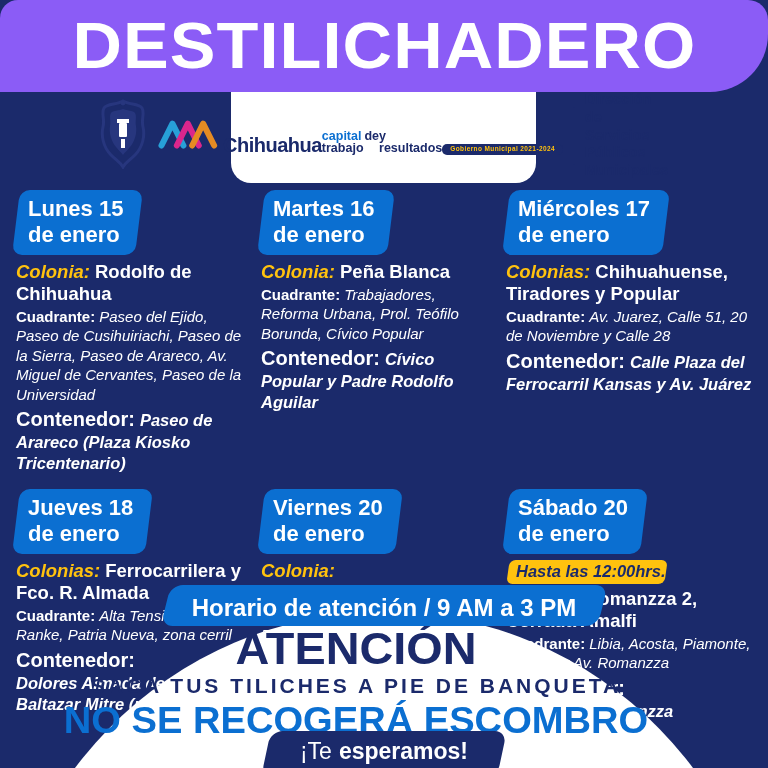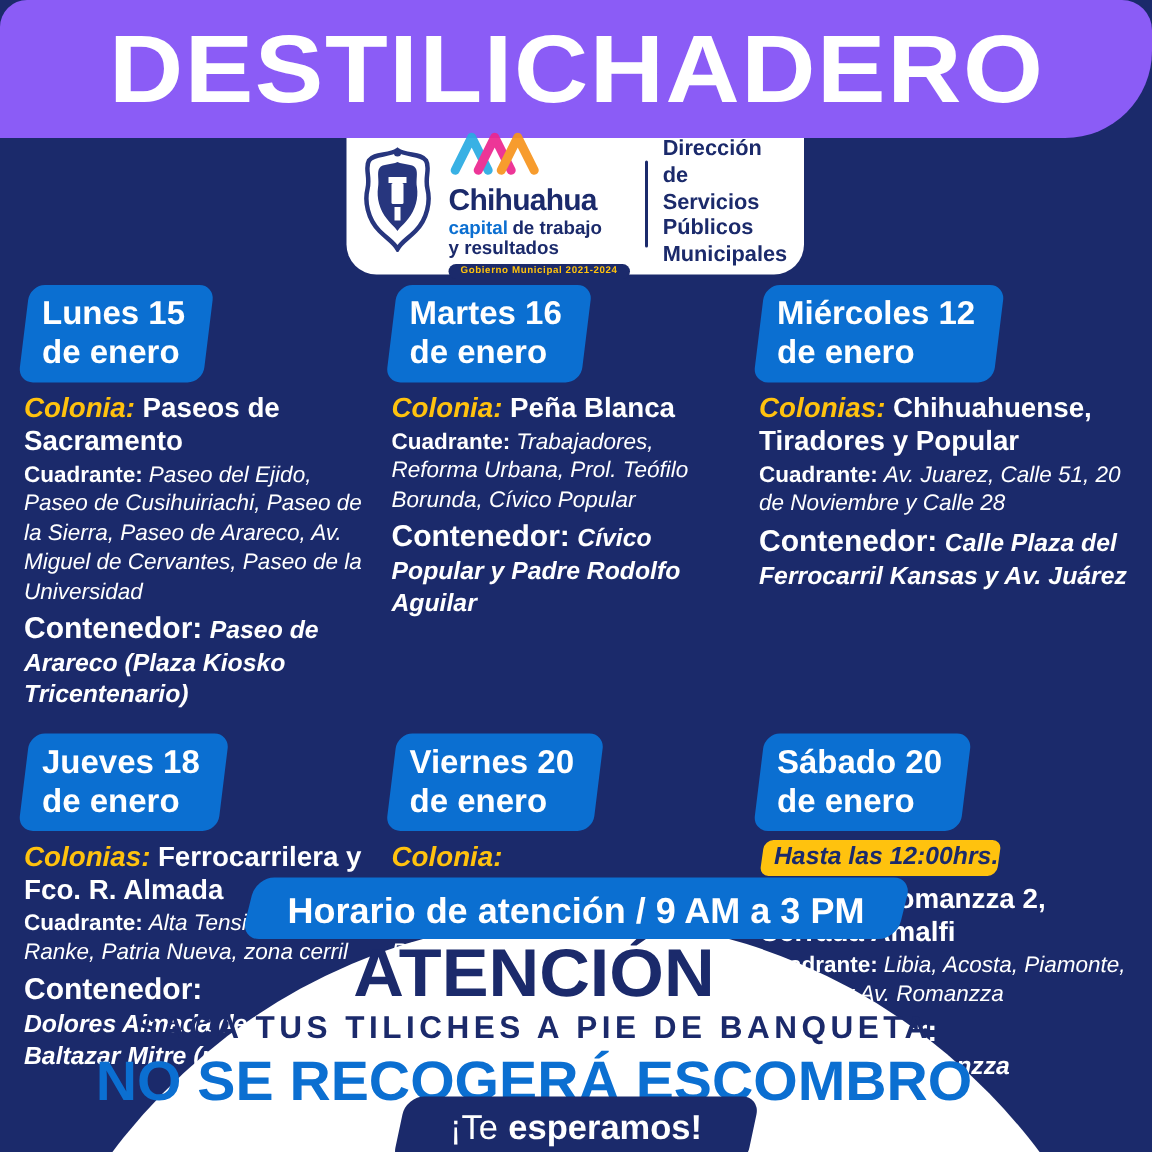--- a/index.html
+++ b/index.html
@@ -20,21 +20,21 @@
     margin:0;color:#fff;font-size:64px;font-weight:bold;letter-spacing:1px;
     transform:scaleX(1.07);white-space:nowrap;
   }
   
   .logo-plate{
     position:absolute;left:231px;top:92px;width:305px;height:91px;
     background:#fff;border-radius:0 0 20px 20px;
     display:flex;align-items:center;justify-content:center;gap:10px;padding:6px 10px 10px;
   }
   .coa{flex:0 0 auto;}
-  .brand-col{display:flex;flex-direction:column;align-items:flex-start;line-height:1;}
+  .brand-col{display:flex;flex-direction:row;align-items:flex-end;line-height:1;}
   .brand-col .mlogo{margin-bottom:1px;}
   .brand-name{color:#1b2a6b;font-size:20px;font-weight:bold;letter-spacing:-.5px;}
   .brand-tag{font-size:12.5px;color:#1b2a6b;font-weight:bold;margin-top:2px;}
   .brand-tag .hl{color:#0b6fd1;margin-right:3px;}
   .brand-tag2{font-size:12.5px;color:#1b2a6b;font-weight:bold;margin-top:1px;}
   .gov-pill{
     margin-top:4px;background:#1b2a6b;color:#ffc20e;font-size:6.5px;font-weight:bold;
     padding:2px 8px;border-radius:5px;letter-spacing:.4px;white-space:nowrap;
   }
   .logo-divider{width:2px;height:58px;background:#1b2a6b;border-radius:2px;flex:0 0 auto;}
@@ -155,38 +155,38 @@
     </span>
   </div>
 
   <div class="grid">
 
     <article class="card">
       <div class="day-badge">
         <div class="t">Lunes 15</div>
         <div class="t">de enero</div>
       </div>
-      <p class="colonia"><span class="lab">Colonia:</span><span class="val">Paseos de Sacramento</span></p>
+      <p class="colonia"><span class="lab">Colonia:</span><span class="val">Rodolfo de Chihuahua</span></p>
       <p class="cuadrante"><span class="lab">Cuadrante:</span><span class="val">Paseo del Ejido, Paseo de Cusihuiriachi, Paseo de la Sierra, Paseo de Arareco, Av. Miguel de Cervantes, Paseo de la Universidad</span></p>
       <p class="contenedor"><span class="lab">Contenedor:</span><span class="val">Paseo de Arareco (Plaza Kiosko Tricentenario)</span></p>
     </article>
 
     <article class="card">
       <div class="day-badge">
         <div class="t">Martes 16</div>
         <div class="t">de enero</div>
       </div>
       <p class="colonia"><span class="lab">Colonia:</span><span class="val">Peña Blanca</span></p>
       <p class="cuadrante"><span class="lab">Cuadrante:</span><span class="val">Trabajadores, Reforma Urbana, Prol. Teófilo Borunda, Cívico Popular</span></p>
       <p class="contenedor"><span class="lab">Contenedor:</span><span class="val">Cívico Popular y Padre Rodolfo Aguilar</span></p>
     </article>
 
     <article class="card">
       <div class="day-badge">
-        <div class="t">Miércoles 12</div>
+        <div class="t">Miércoles 17</div>
         <div class="t">de enero</div>
       </div>
       <p class="colonia"><span class="lab">Colonias:</span><span class="val">Chihuahuense, Tiradores y Popular</span></p>
       <p class="cuadrante"><span class="lab">Cuadrante:</span><span class="val">Av. Juarez, Calle 51, 20 de Noviembre y Calle 28</span></p>
       <p class="contenedor"><span class="lab">Contenedor:</span><span class="val">Calle Plaza del Ferrocarril Kansas y Av. Juárez</span></p>
     </article>
 
     <article class="card">
       <div class="day-badge">
         <div class="t">Jueves 18</div>

